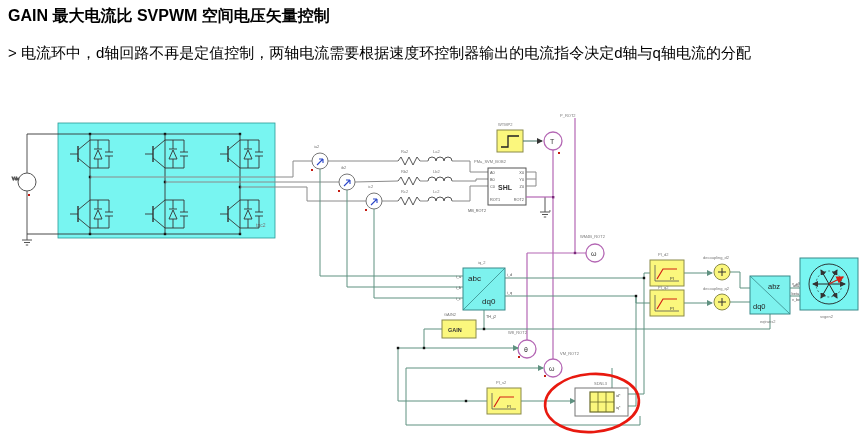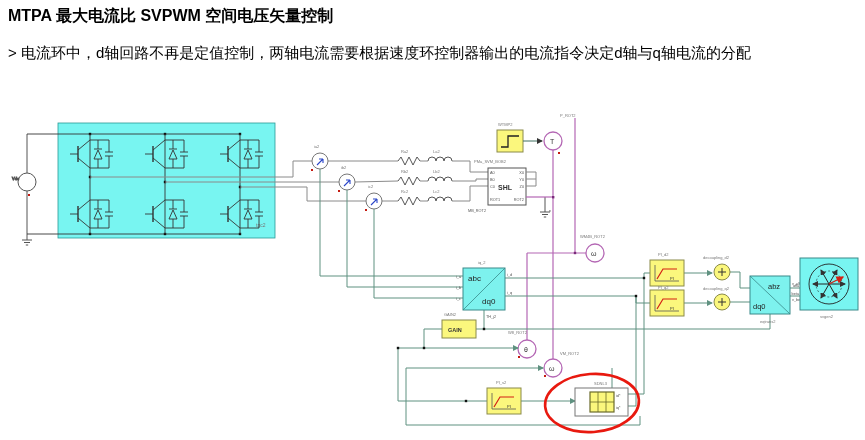--- a/index.html
+++ b/index.html
@@ -9,21 +9,21 @@
   svg{position:absolute;left:0;top:0;}
   svg text{font-family:"Liberation Sans",sans-serif;}
   .lbl{fill:#777;font-size:5px;}
   .lbl4{fill:#777;font-size:4px;}
   .pin{fill:#555;font-size:3.8px;}
   .blk{fill:#333;font-weight:bold;}
 </style>
 </head>
 <body>
 
-<div class="title">MTPA 最大电流比 SVPWM 空间电压矢量控制</div>
+<div class="title">GAIN 最大电流比 SVPWM 空间电压矢量控制</div>
 <div class="bodytext">&gt; 电流环中，d轴回路不再是定值控制，两轴电流需要根据速度环控制器输出的电流指令决定d轴与q轴电流的分配</div>
 
 <div>
 <svg width="865" height="440" viewBox="0 0 865 440">
   <defs>
     <marker id="ah" markerWidth="6" markerHeight="6" refX="5" refY="3" orient="auto">
           <path d="M0,0 L6,3 L0,6 Z" fill="#333"></path>
         </marker>
     <marker id="ahg" markerWidth="6" markerHeight="6" refX="5" refY="3" orient="auto">
           <path d="M0,0 L6,3 L0,6 Z" fill="#5f9180"></path>

